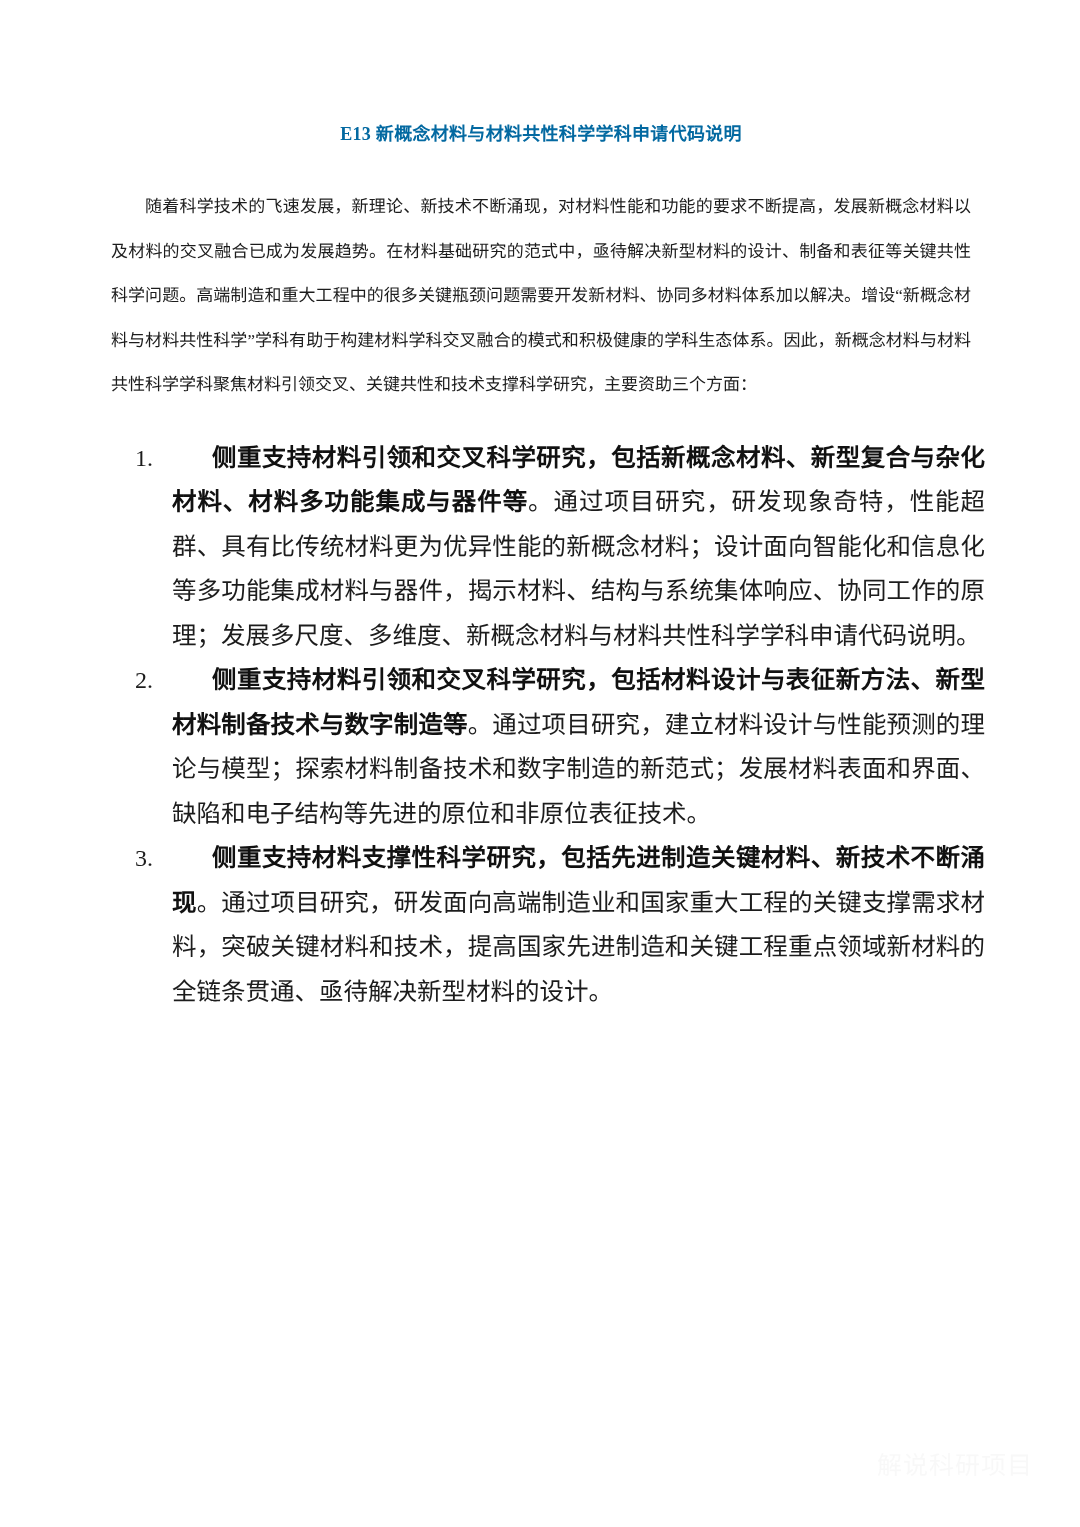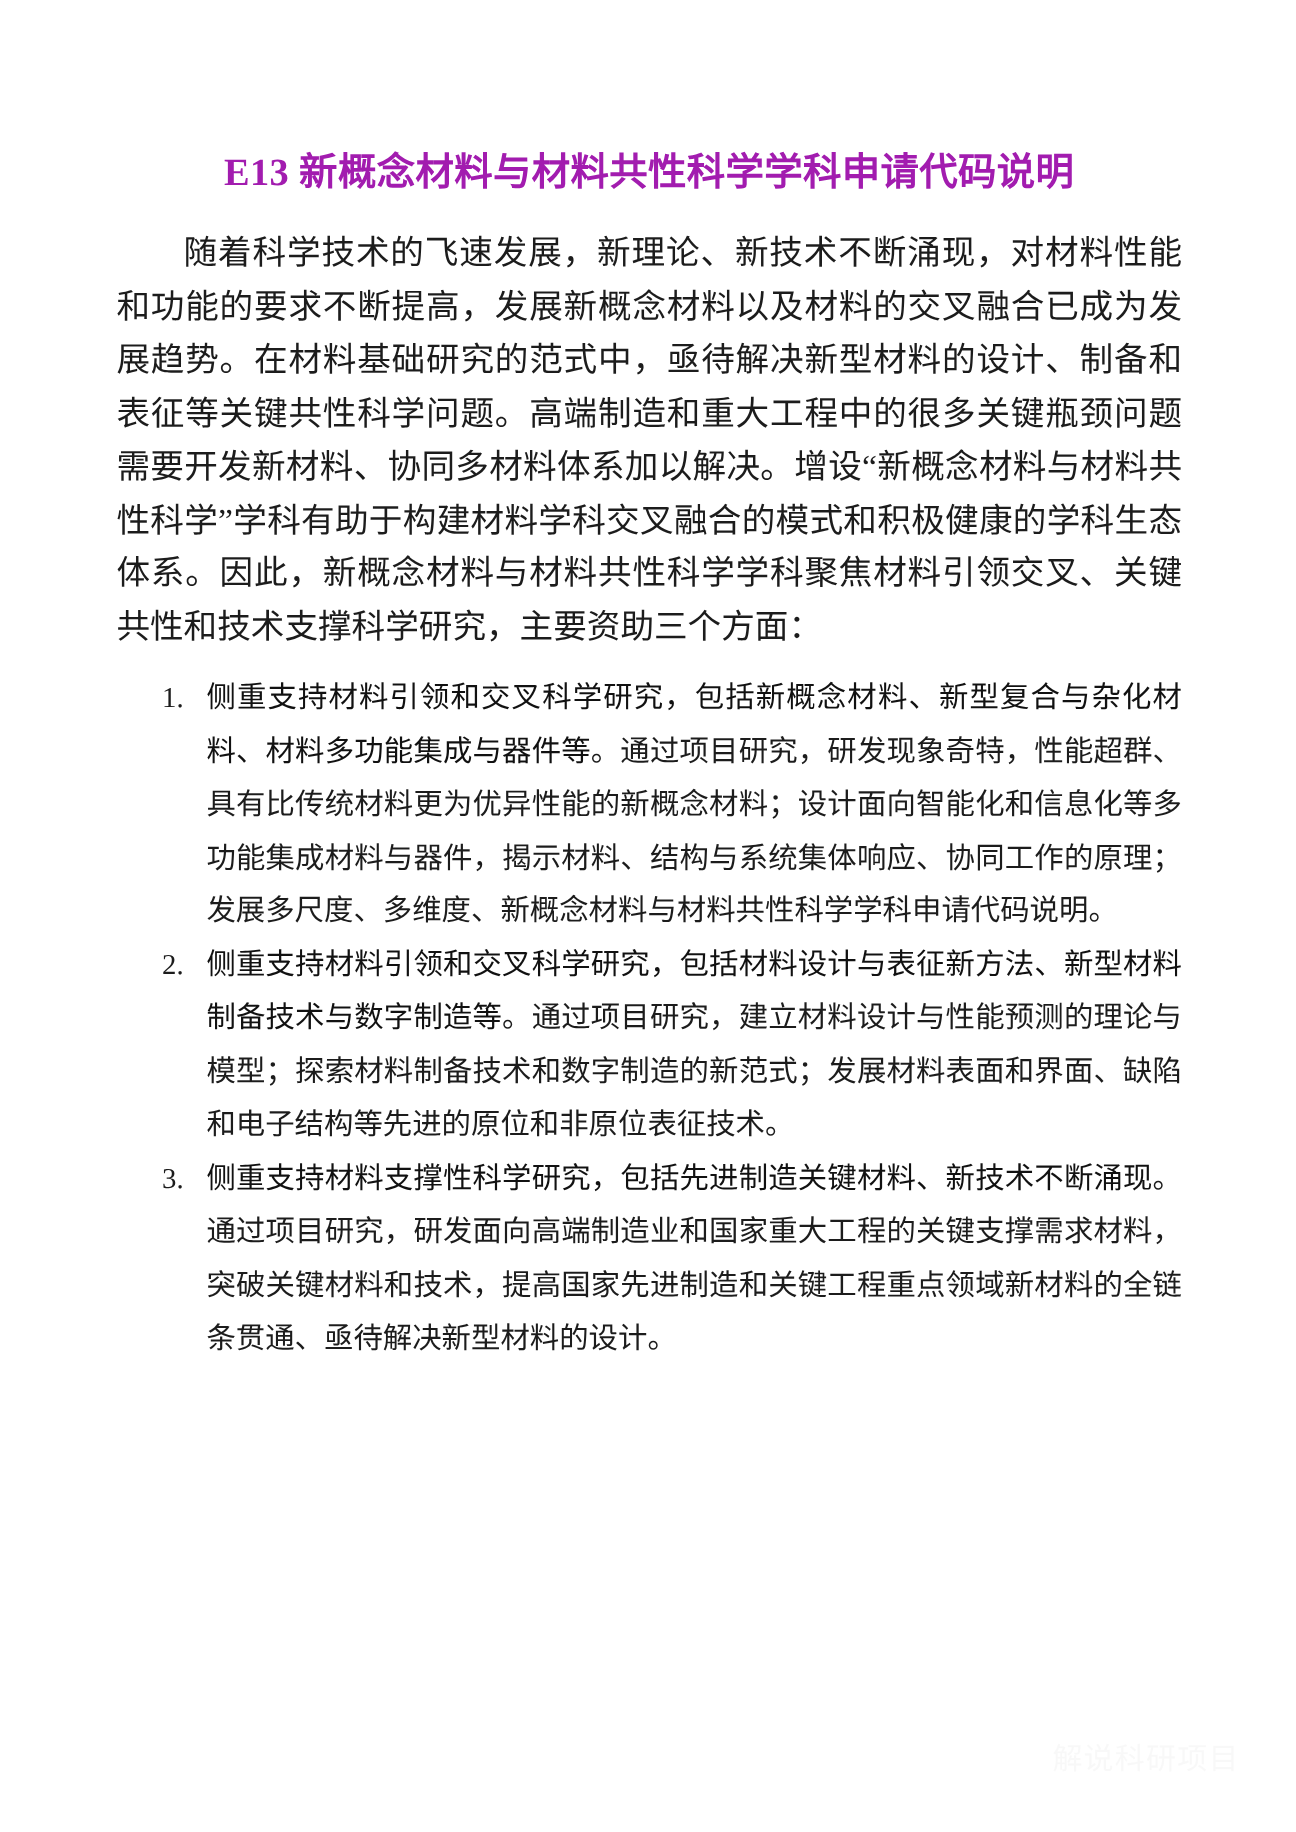--- a/index.html
+++ b/index.html
@@ -25,36 +25,36 @@
 
   .content {
     position: absolute;
     left: 97px;
     top: 0;
     width: 888px;
   }
 
   .doc-title {
     text-align: center;
-    font-size: 32px;
+    font-size: 18px;
     font-weight: bold;
     letter-spacing: 0.3px;
     margin: 0;
     padding-top: 122px;
     line-height: 1.35;
-    color: #a21caf;
+    color: #0369a1;
   }
 
   .body-para {
-    font-size: 28px;
+    font-size: 17px;
     line-height: 44.5px;
     text-align: justify;
     text-justify: inter-ideograph;
     text-indent: 2em;
-    margin: 0;
+    margin: 14px;
     padding-top: 25px;
     color: #1c1c1c;
   }
 
   .list {
     margin: 0;
     padding: 0;
     list-style: none;
     padding-top: 14px;
   }
@@ -75,22 +75,23 @@
     left: 38px;
     top: 0;
     width: 34px;
     text-align: left;
     font-size: 24px;
     line-height: 44.5px;
     color: #1c1c1c;
   }
 
   .lead {
-    font-weight: normal;
+    font-weight: bold;
     color: #111111;
+    margin-left: 40px;
   }
 
   .rest {
     font-weight: normal;
   }
 
   
   .watermark {
     position: absolute;
     left: 828px;

